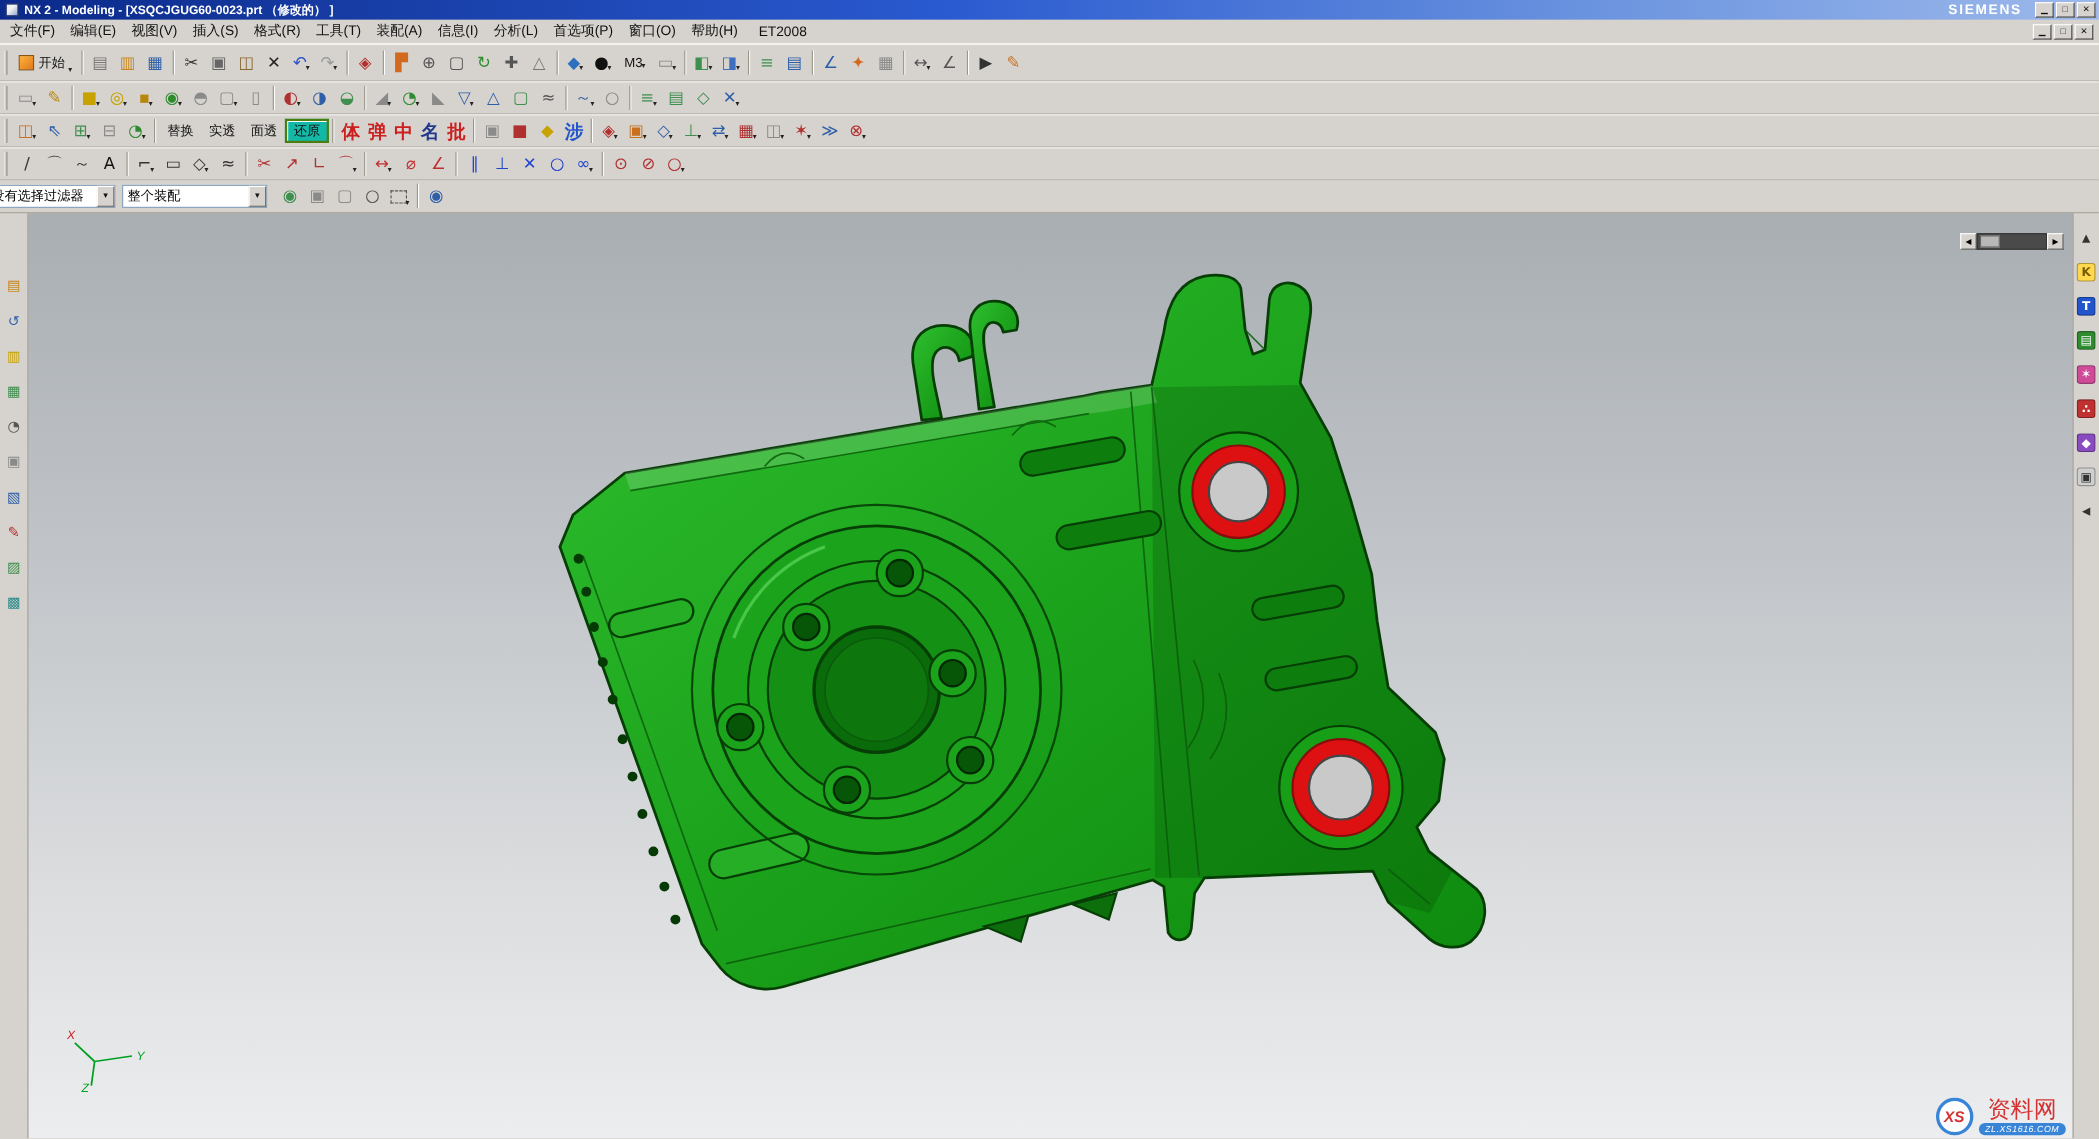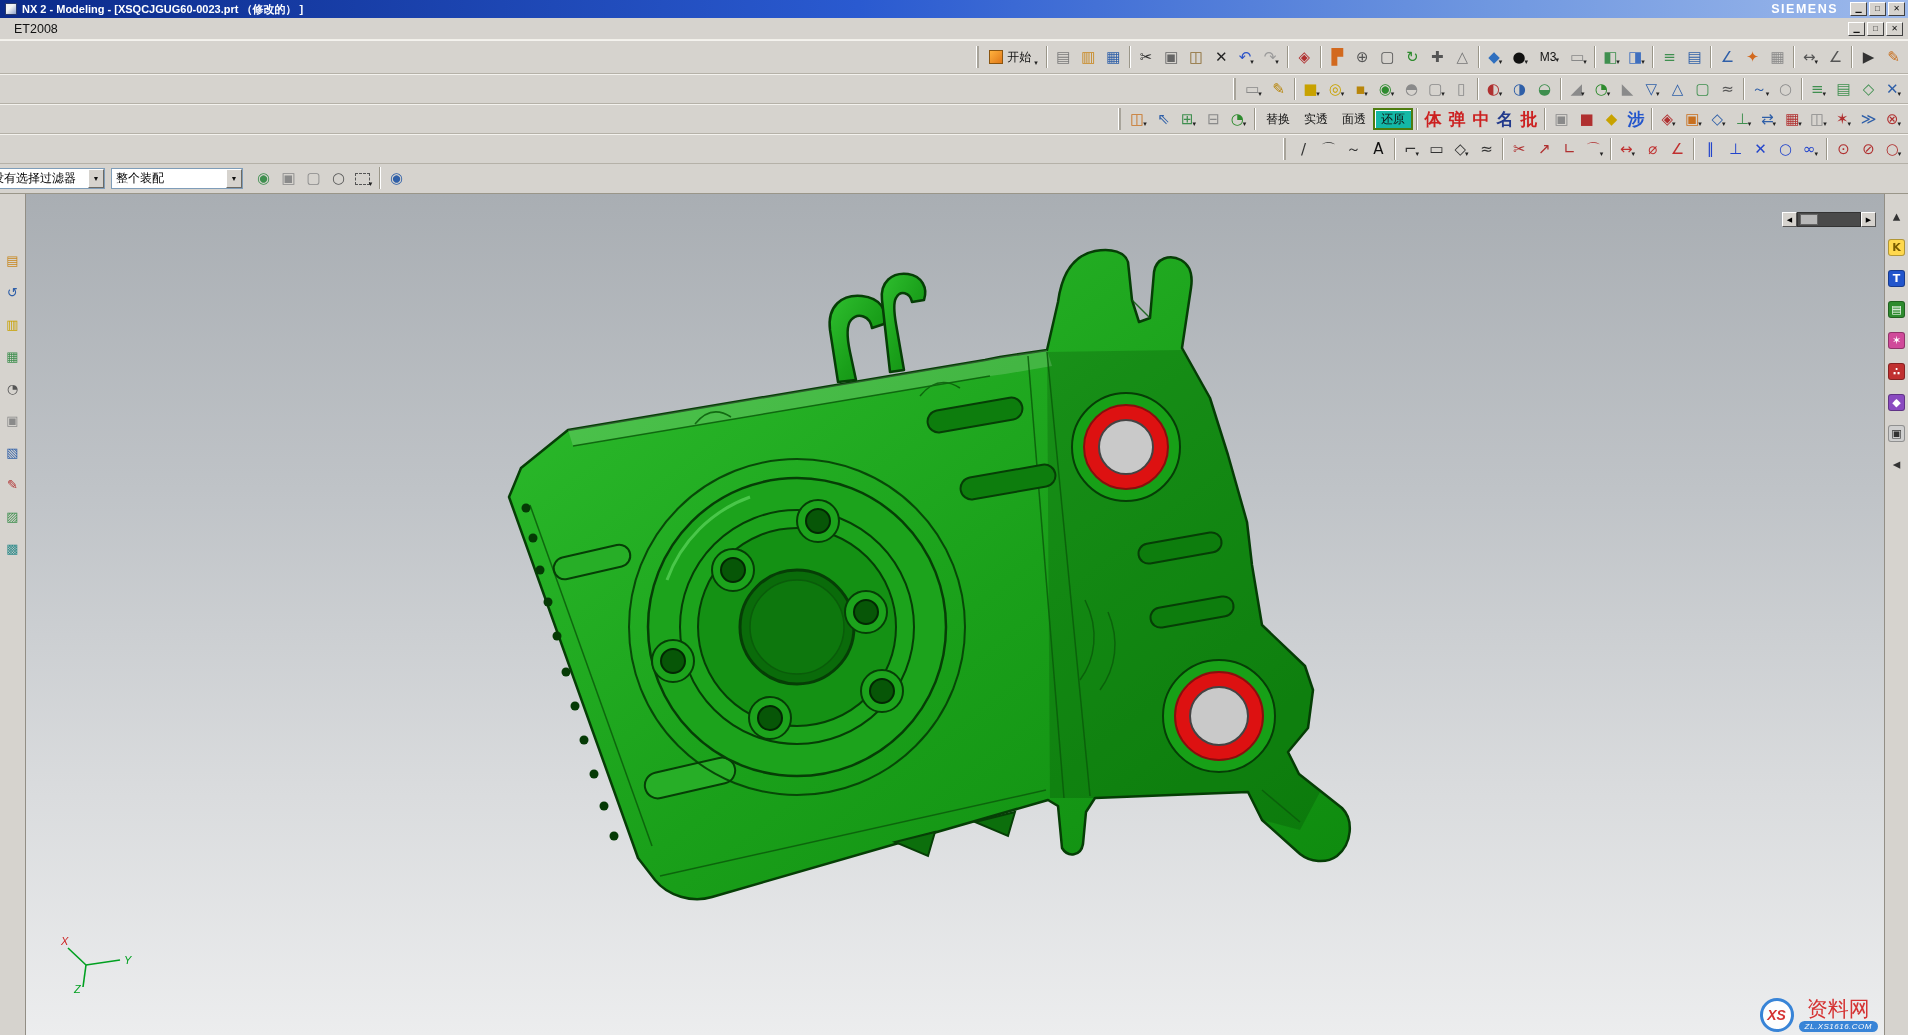--- a/index.html
+++ b/index.html
@@ -19,21 +19,21 @@
 
   
   .menubar { height:22px; display:flex; align-items:center; background:#d6d3ce;
     border-bottom:1px solid #f2f0ea; font-size:12.5px; color:#111; padding-left:2px; }
   .menu-item { padding:2px 7px; white-space:nowrap; }
   .menu-extra { padding:2px 12px; white-space:nowrap; }
   .mdi { margin-left:auto; margin-right:5px; display:flex; }
 
   
   .tbrow { display:flex; align-items:center; background:#d6d3ce; padding:0 2px;
-    border-top:1px solid #f4f2ee; border-bottom:1px solid #b5b1a8; height:30px; overflow:hidden;justify-content:flex-end; }
+    border-top:1px solid #f4f2ee; border-bottom:1px solid #b5b1a8; height:30px; overflow:hidden; }
   #row-standard { height:34px; }
   .tb-icon { width:25px; height:24px; border:none; background:none; padding:0;
     display:inline-flex; align-items:center; justify-content:center; flex:0 0 auto;
     font-family:"DejaVu Sans",sans-serif; }
   .tb-icon .g { font-size:15px; line-height:1; }
   .chip { width:17px; height:17px; display:inline-flex; align-items:center; justify-content:center;
     border-radius:3px; font-size:11px !important; font-weight:bold; border:1px solid rgba(0,0,0,.3); }
   .caret { font-size:7px; color:#222; align-self:flex-end; padding-bottom:3px; margin-left:-1px; }
   .tb-sep { width:2px; height:22px; border-left:1px solid #9a9689; border-right:1px solid #fff;
     margin:0 3px; flex:0 0 auto; }
@@ -102,20 +102,34 @@
 <div class="titlebar">
   <span class="appicon"></span>
   <span class="title">NX 2 - Modeling - [XSQCJGUG60-0023.prt （修改的） ]</span>
   <span class="brand">SIEMENS</span>
   <button class="winbtn">▁</button>
   <button class="winbtn">□</button>
   <button class="winbtn">✕</button>
 </div>
 
 <div class="menubar">
+  <span style="display:flex">
+      <span class="menu-item">文件(F)</span>
+      <span class="menu-item">编辑(E)</span>
+      <span class="menu-item">视图(V)</span>
+      <span class="menu-item">插入(S)</span>
+      <span class="menu-item">格式(R)</span>
+      <span class="menu-item">工具(T)</span>
+      <span class="menu-item">装配(A)</span>
+      <span class="menu-item">信息(I)</span>
+      <span class="menu-item">分析(L)</span>
+      <span class="menu-item">首选项(P)</span>
+      <span class="menu-item">窗口(O)</span>
+      <span class="menu-item">帮助(H)</span>
+    </span>
   <span class="menu-extra">ET2008</span>
   <span class="mdi">
     <button class="winbtn">▁</button>
     <button class="winbtn">□</button>
     <button class="winbtn">✕</button>
   </span>
 </div>
 
 <div class="tbrow" id="row-standard">
     <span class="tb-grip"></span>

